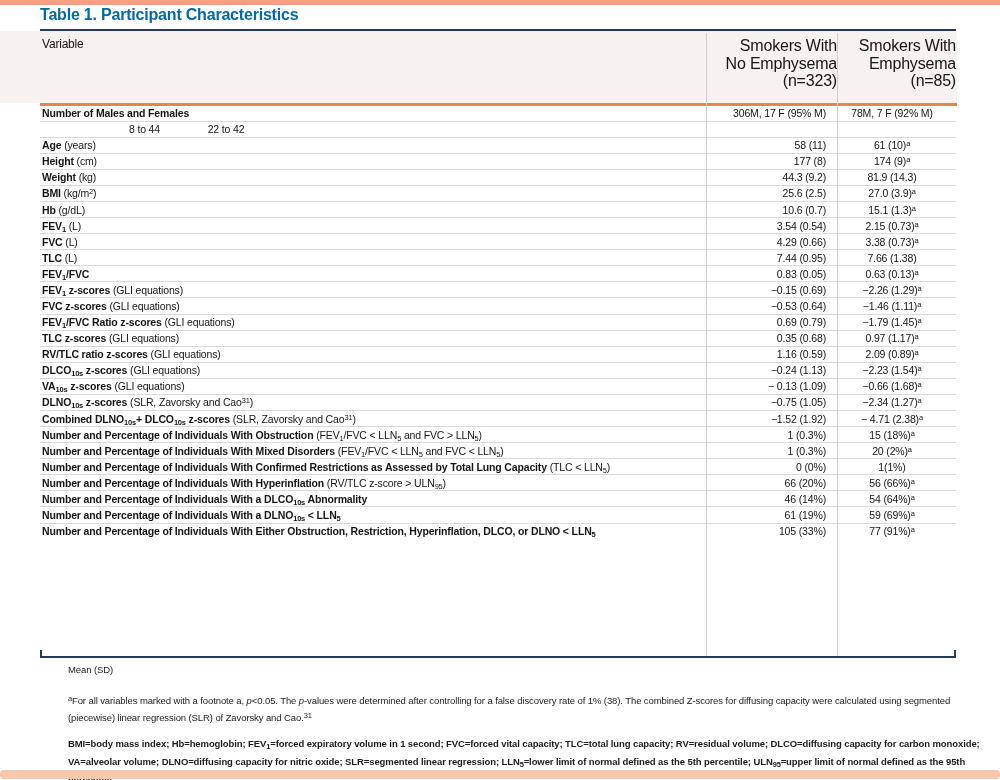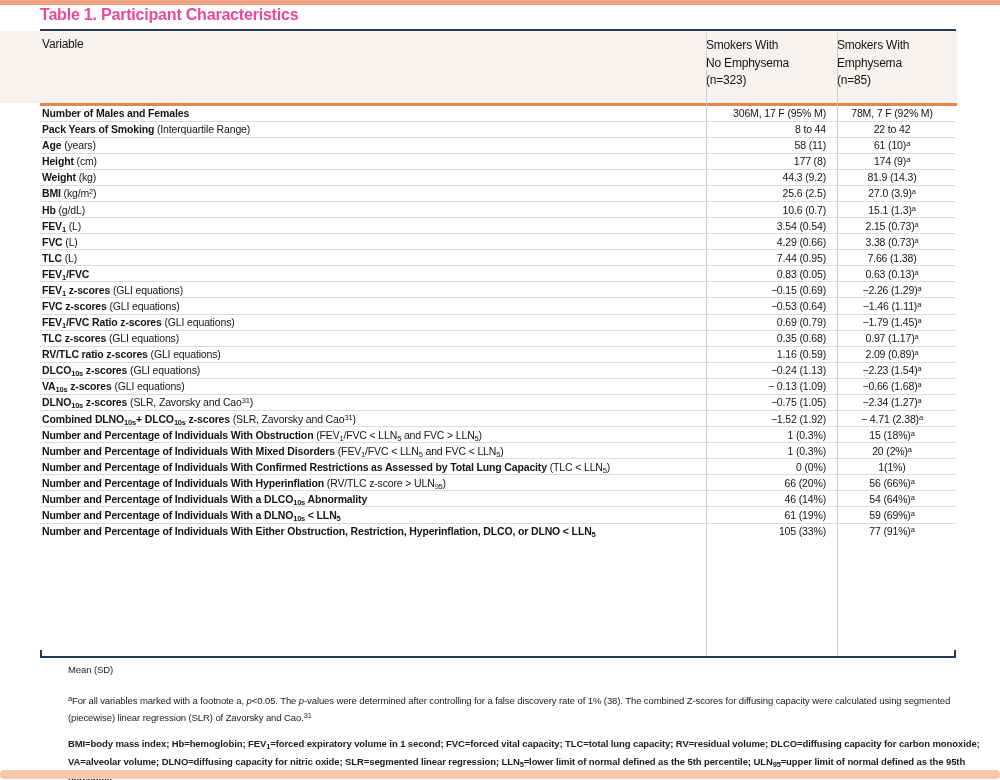--- a/index.html
+++ b/index.html
@@ -5,33 +5,33 @@
   * { box-sizing: border-box; }
   html,body { margin:0; padding:0; }
   body {
     width:1000px; height:780px; position:relative; overflow:hidden;
     background:#ffffff; color:#151515;
     font-family:"Liberation Sans", sans-serif;
   }
   .top-bar { position:absolute; left:0; top:0; width:1000px; height:5px; background:#F1A283; }
   .title {
     position:absolute; left:40px; top:6px; font-size:16px; font-weight:700;
-    letter-spacing:-0.2px; color:#ec4899; white-space:nowrap;
+    letter-spacing:-0.2px; color:#0369a1; white-space:nowrap;
   }
   .rule { position:absolute; left:40px; width:916px; height:2px; background:#24395B; }
   .rule-top { top:29px; }
   .rule-top::before, .rule-top::after { content:""; position:absolute; top:0; width:2px; height:8px; background:#24395B; }
   .rule-top::before { left:0; } .rule-top::after { right:0; }
   .rule-bottom { top:656px; }
   .rule-bottom::before, .rule-bottom::after { content:""; position:absolute; top:-6px; width:2px; height:8px; background:#24395B; }
   .rule-bottom::before { left:0; } .rule-bottom::after { right:0; }
 
   .header-band { position:absolute; left:0; top:31px; width:957px; height:72px; background:#F7F2EF; }
   .variable-label { position:absolute; left:42px; top:37px; font-size:12px; letter-spacing:-0.2px; }
-  .hcol { position:absolute; top:37px; text-align:left; font-size:12px; line-height:17.5px; letter-spacing:-0.2px; }
+  .hcol { position:absolute; top:37px; text-align:right; font-size:16px; line-height:17.5px; letter-spacing:-0.2px; }
   .hcol1 { left:706px; width:131px; }
   .hcol2 { left:837px; width:119px; }
 
   .orange-divider { position:absolute; left:40px; top:103px; width:917px; height:2.5px; background:#E8824F; }
 
   .vline { position:absolute; top:33px; width:1px; height:623px; background:#CFCFCF; }
   .vline-1 { left:706px; } .vline-2 { left:837px; }
 
   .rows { position:absolute; left:40px; top:105.5px; width:916px; height:433px; display:flex; flex-direction:column; }
   .row {
@@ -79,21 +79,20 @@
 <div class="vline vline-1"></div>
 <div class="vline vline-2"></div>
 
 <div class="rows">
   <div class="row">
       <div class="cell-label"><b>Number of Males and Females</b></div>
       <div class="cell-v1">306M, 17 F (95% M)</div>
       <div class="cell-v2">78M, 7 F (92% M)</div>
     </div>
   <div class="row">
-      <div class="cell-label"><b>Pack Years of Smoking</b> (Interquartile Range)</div>
       <div class="cell-v1">8 to 44</div>
       <div class="cell-v2">22 to 42</div>
     </div>
   <div class="row">
       <div class="cell-label"><b>Age</b> (years)</div>
       <div class="cell-v1">58 (11)</div>
       <div class="cell-v2">61 (10)<sup>a</sup></div>
     </div>
   <div class="row">
       <div class="cell-label"><b>Height</b> (cm)</div>

